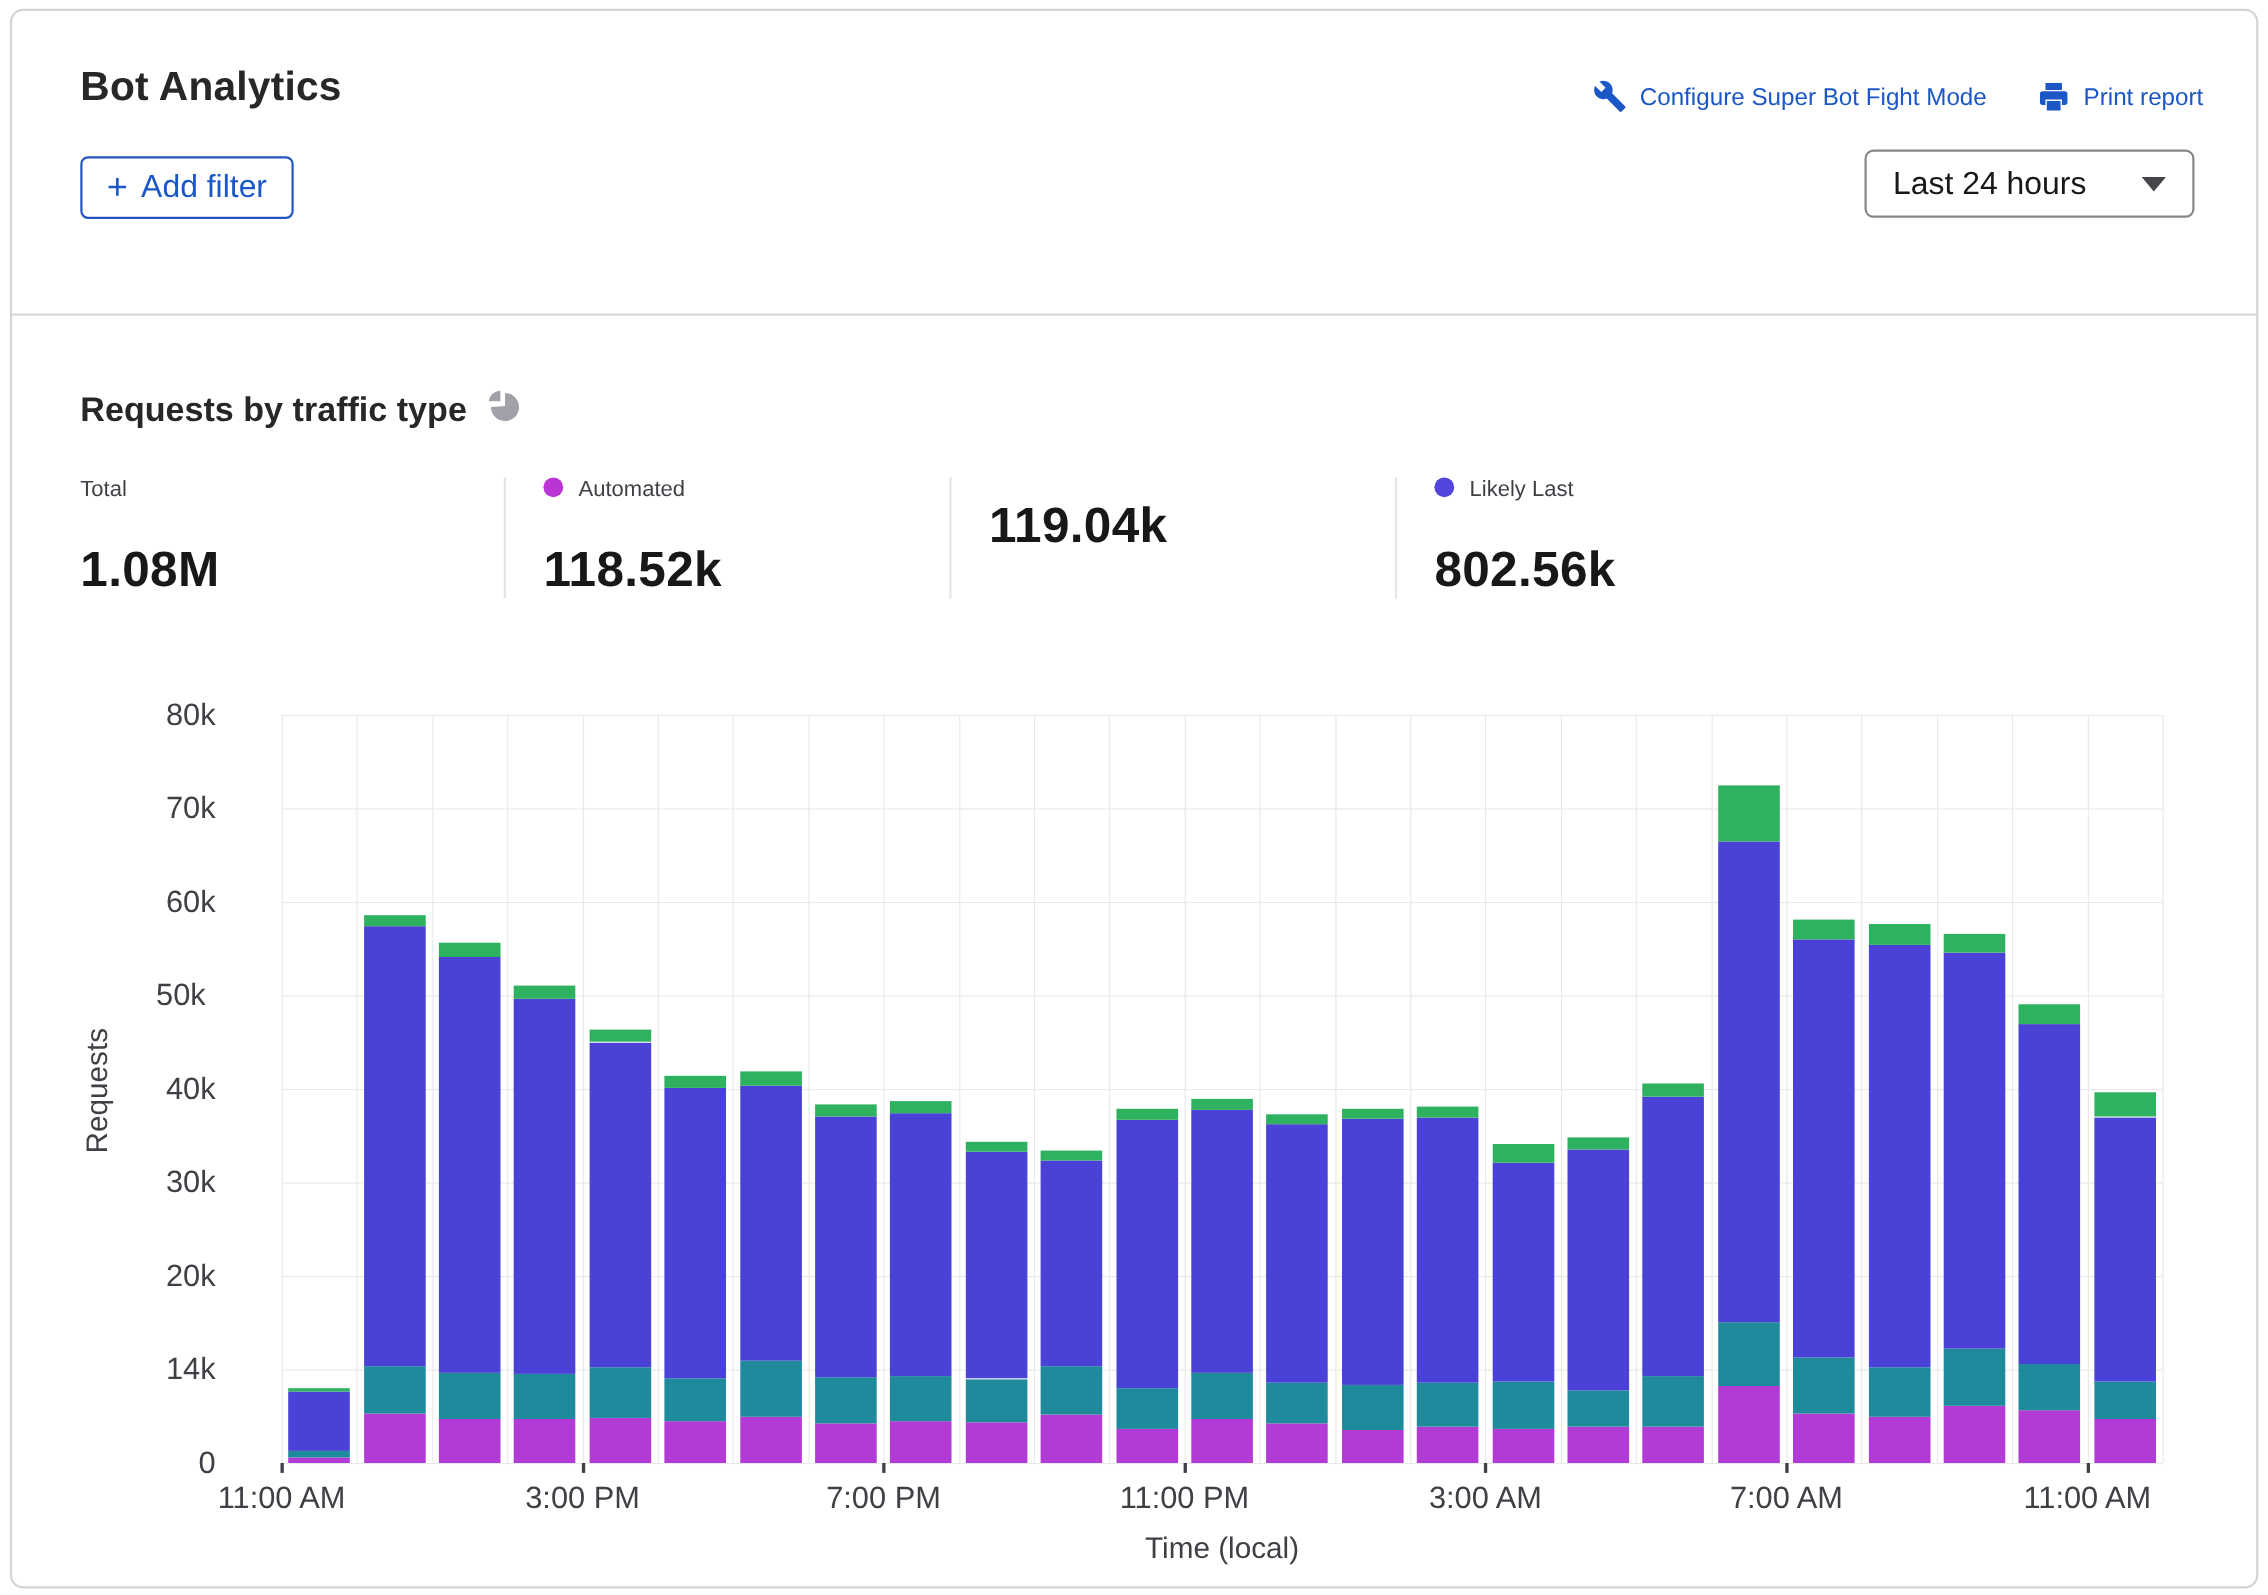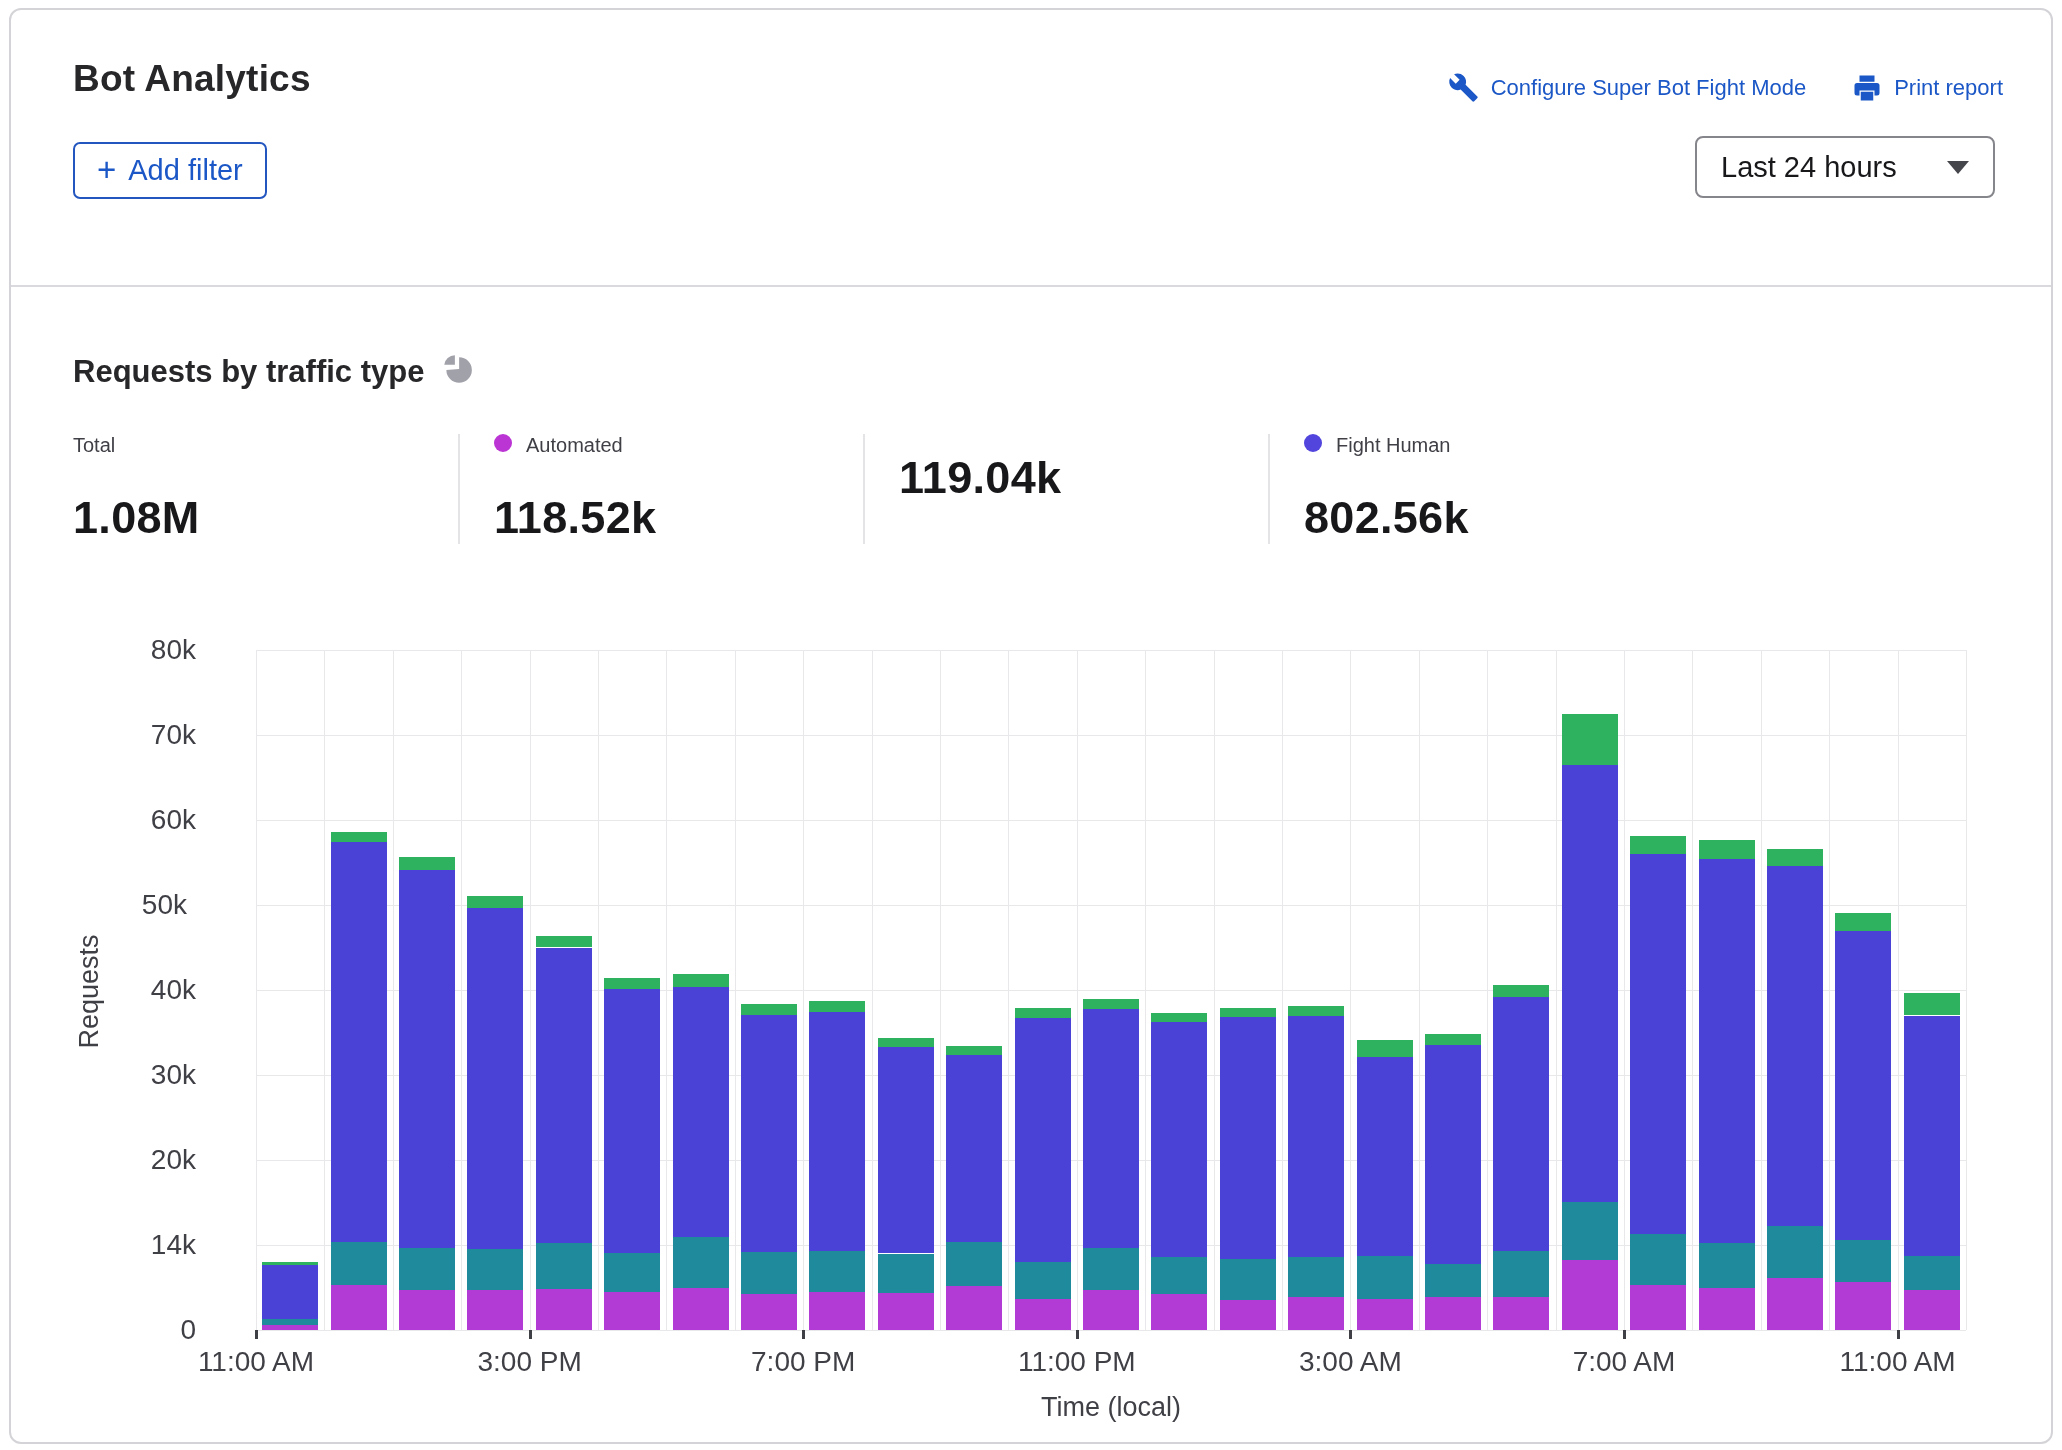--- a/index.html
+++ b/index.html
@@ -106,21 +106,21 @@
         <span>Automated</span>
       </div>
       <div class="stat-value">118.52k</div>
     </div>
     <div class="stat" style="width:405px">
       <div class="stat-value">119.04k</div>
     </div>
     <div class="stat" style="width:405px">
       <div class="stat-label-row">
         <span class="stat-dot" style="background: rgb(81, 69, 221);"></span>
-        <span>Fight Human</span>
+        <span>Likely Last</span>
       </div>
       <div class="stat-value">802.56k</div>
     </div>
   </div>
 
   <div id="chart">
     <div class="axis-title-y" style="left:-42px;top:344px;">Requests</div>
   <div class="hgrid" style="left: 245px; top: 698px; width: 1710px;"></div>
       <div class="ytick" style="left: 15px; top: 682px;">0</div>
       <div class="hgrid" style="left: 245px; top: 613px; width: 1710px;"></div>

